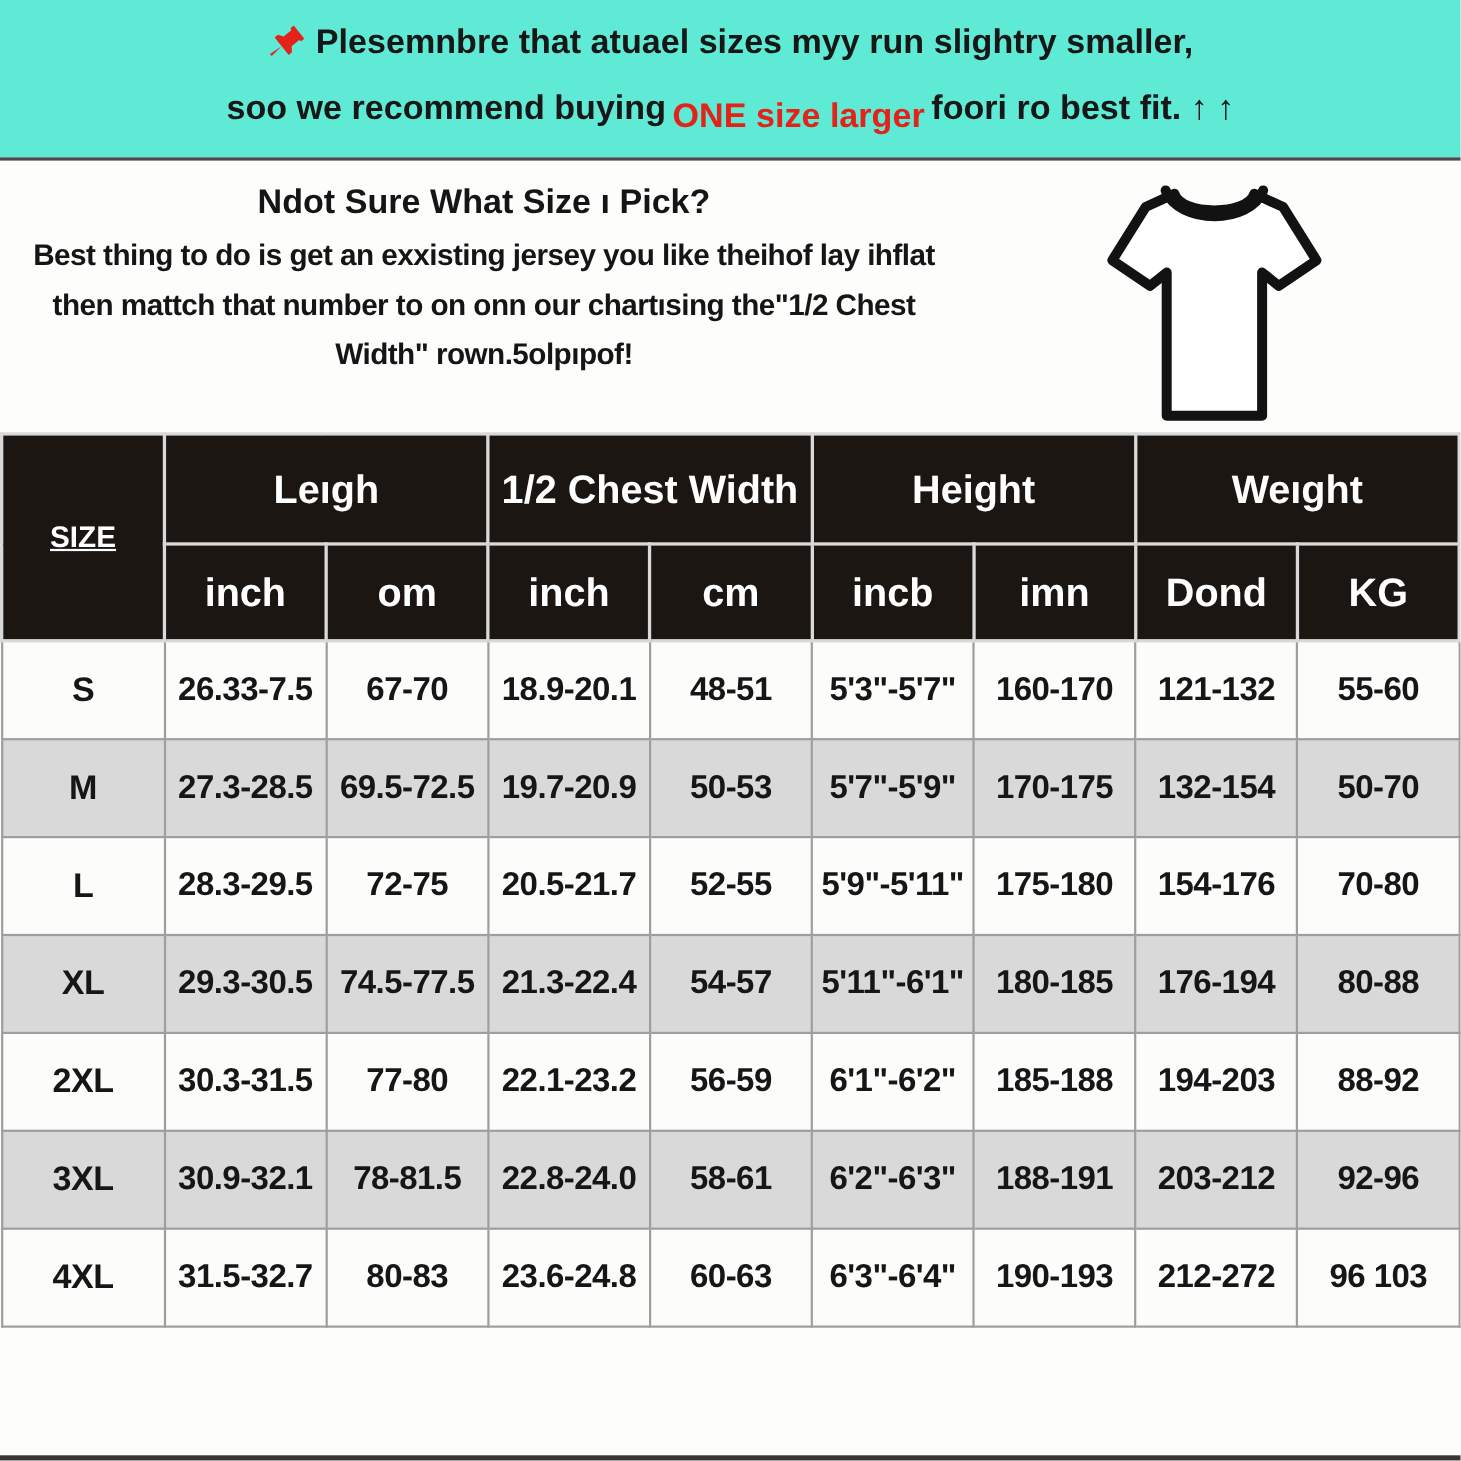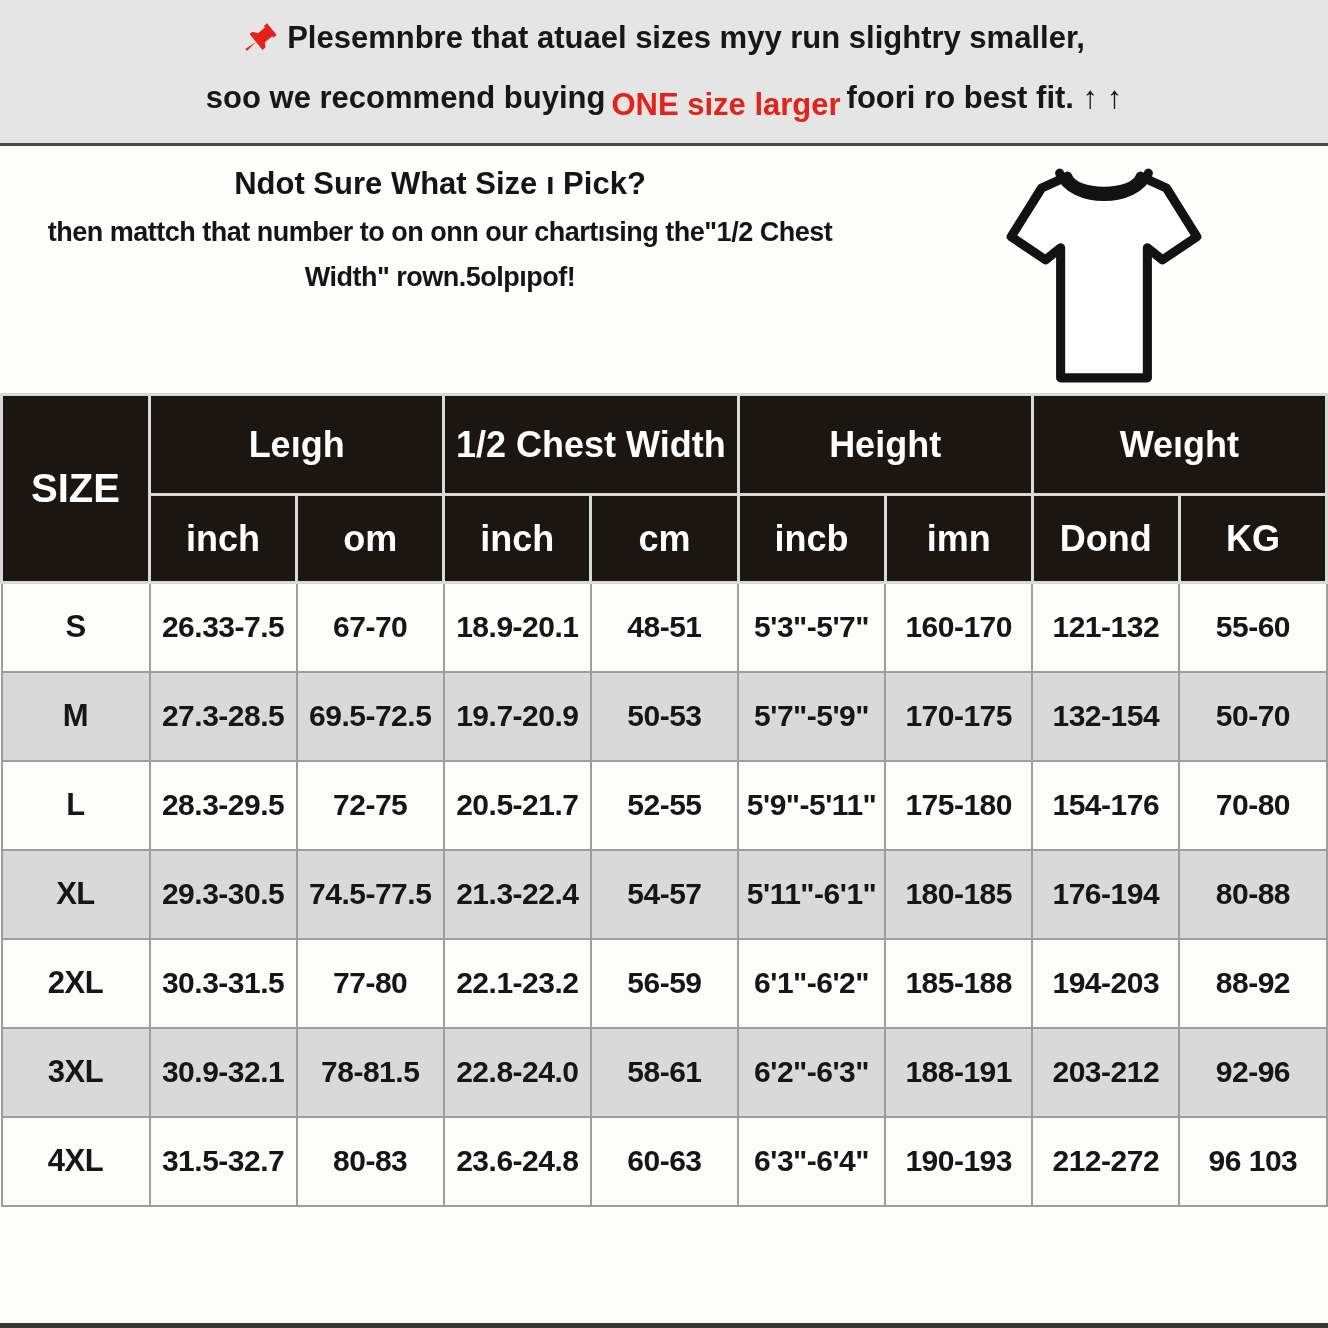--- a/index.html
+++ b/index.html
@@ -18,21 +18,21 @@
     border-bottom: 2px solid #d8d2bd;
   }
   .banner .title {
     color: #e9e228; font-size: 46px; font-weight: bold;
     letter-spacing: 1px; transform: scaleY(1.12);
     white-space: nowrap;
   }
 
   
   .notice {
-    height: 143px; background: #e5e5e5;
+    height: 143px; background: #5eead4;
     display: flex; flex-direction: column; justify-content: center;
     align-items: center; gap: 16px;
     font-size: 31px; font-weight: bold; color: #171717;
   }
   .notice .line { display: flex; align-items: center; gap: 6px; white-space: nowrap; }
   .notice .highlight { color: #e3231a; margin-top: 15px; }
   .pushpin { transform: rotate(6deg); margin-right: 2px; flex: none; display: inline-flex; }
 
   
   .instructions {
@@ -54,21 +54,21 @@
     width: 1328px; border-collapse: collapse; table-layout: fixed;
   }
   .size-table th {
     background: #1b1612; color: #ffffff; font-weight: bold;
     border: 3px solid #d9d9d9; text-align: center;
   }
   .size-table thead tr.group-row { height: 100px; }
   .size-table thead tr.unit-row { height: 88px; }
   .size-table .group-th { font-size: 36px; margin-top: 11px; }
   .size-table .unit-th { font-size: 36px; }
-  .size-table .size-th { font-size: 40px; vertical-align: middle; }
+  .size-table .size-th { font-size: 27px; vertical-align: middle; text-decoration: underline; }
   .size-table tbody tr { height: 89px; }
   .size-table td {
     text-align: center; vertical-align: middle;
     font-size: 30px; font-weight: bold; color: #161616;
     letter-spacing: -0.5px; white-space: nowrap;
     border: 2px solid #9e9e9e;
   }
   tr.row-white td { background: #fcfcfa; }
   tr.row-gray td { background: #d9d9d9; }
   .size-table td.size-cell { font-size: 31px; }
@@ -92,20 +92,21 @@
       <span>soo we recommend buying </span>
       <span class="highlight">ONE size larger</span>
       <span> foori ro best fit. ↑ ↑</span>
     </div>
   </div>
 
   <div class="instructions">
     <div class="instr-text">
       <div class="instr-heading">Ndot Sure What Size ı Pick?</div>
       <div class="instr-lines">
+          <div>Best thing to do is get an exxisting jersey you like theihof lay ihflat</div>
           <div>then mattch that number to on onn our chartısing the"1/2 Chest</div>
           <div>Width" rown.5olpıpof!</div>
         </div>
     </div>
     <div class="tshirt-box">
       <span>
         <svg width="204" height="232" viewBox="0 0 200 230" aria-hidden="true">
           <path d="M64,16 C70,36 130,36 136,16 L162,28 L192,76 L158,99 L143,87 L143,216 L57,216 L57,87 L42,99 L8,76 L38,28 Z" fill="#ffffff" stroke="#121212" stroke-width="9" stroke-linejoin="round"></path>
           <path d="M56,13 C68,44 132,44 144,13" fill="none" stroke="#121212" stroke-width="9" stroke-linecap="round"></path>
         </svg>

